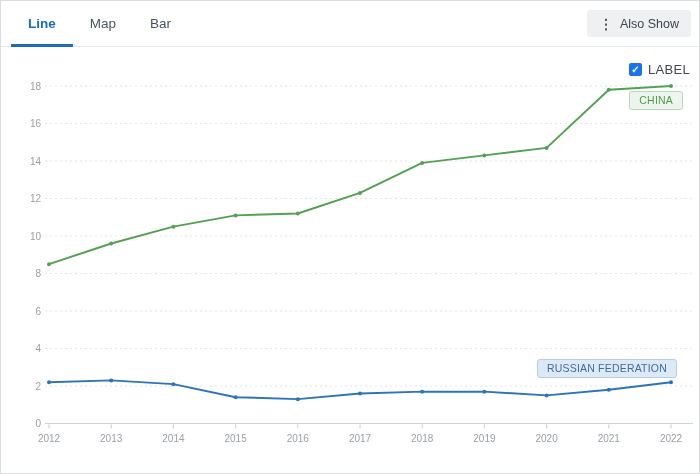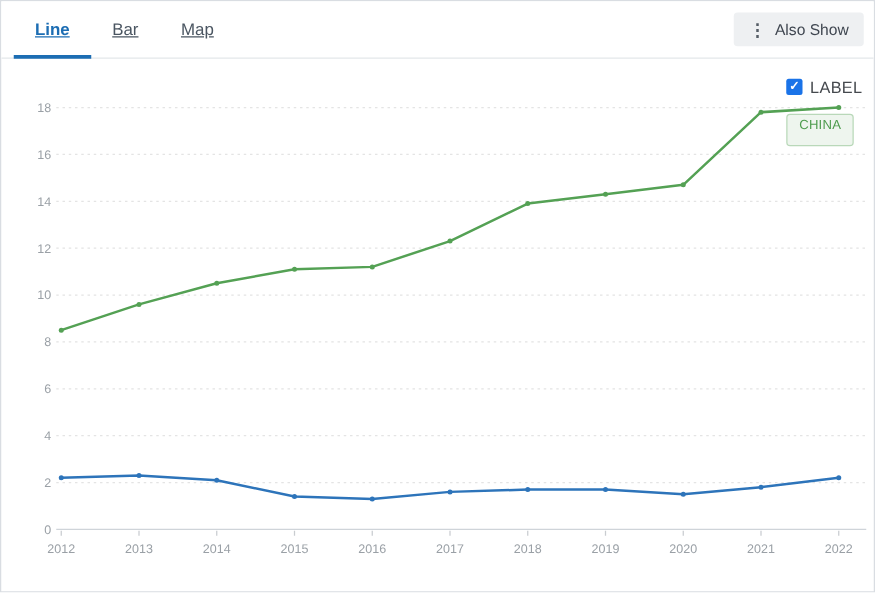--- a/index.html
+++ b/index.html
@@ -24,21 +24,20 @@
     z-index: 2;
   }
   .tabs { display: flex; height: 100%; margin-left: 10px; }
   .tab {
     position: relative;
     display: flex; align-items: center;
     padding: 0 17px;
     font-size: 13.5px;
     color: #4a5561;
     cursor: pointer;
-    text-decoration: underline;
   }
   .tab.active { color: #1c6db3; font-weight: bold; }
   .tab.active::after {
     content: "";
     position: absolute; left: 0; right: 0; bottom: -1px;
     height: 3px; background: #1c6db3;
   }
   .actions { display: flex; gap: 10px; margin-right: 8px; }
   .btn {
     display: flex; align-items: center; gap: 7px;
@@ -68,21 +67,21 @@
   .cb {
     width: 13px; height: 13px;
     background: #1a73e8; border-radius: 2px;
     color: #fff; font-size: 10px; line-height: 13px;
     text-align: center; font-weight: bold;
   }
   .label-toggle .txt { font-size: 13px; color: #45494e; letter-spacing: 0.3px; }
 
   .chip {
     position: absolute;
-    height: 26px; line-height: 17px;
+    height: 19px; line-height: 17px;
     padding: 0 9px;
     font-size: 10.5px; letter-spacing: 0.2px;
     border-radius: 3px;
     z-index: 2;
   }
   .chip-china {
     top: 44px; right: 18px;
     background: #eef5ee; border: 1px solid #b9d8b9; color: #4d9c4d;
   }
   .chip-rf {
@@ -94,24 +93,24 @@
 <body>
 
 <div class="widget">
 
   <div class="header">
     <div class="tabs">
       <div class="tab active">
         <span>Line</span>
       </div>
       <div class="tab">
-        <span>Bar</span>
+        <span>Map</span>
       </div>
       <div class="tab">
-        <span>Map</span>
+        <span>Bar</span>
       </div>
     </div>
     <div class="actions">
       <button class="btn">
         <span class="ico kebab">⋮</span>
         <span>Also Show</span>
       </button>
     </div>
   </div>
 
@@ -184,15 +183,16 @@
         <circle cx="607.8000000000001" cy="342.75" r="2" fill="#2d74ba"></circle>
         <circle cx="670" cy="335.25" r="2" fill="#2d74ba"></circle>
       </svg>
 
     <div class="label-toggle">
       <span class="cb">✓</span>
       <span class="txt">LABEL</span>
     </div>
 
     <div class="chip chip-china">CHINA</div>
+    <div class="chip chip-rf">RUSSIAN FEDERATION</div>
   </div>
 
 </div>
 
 </body></html>

